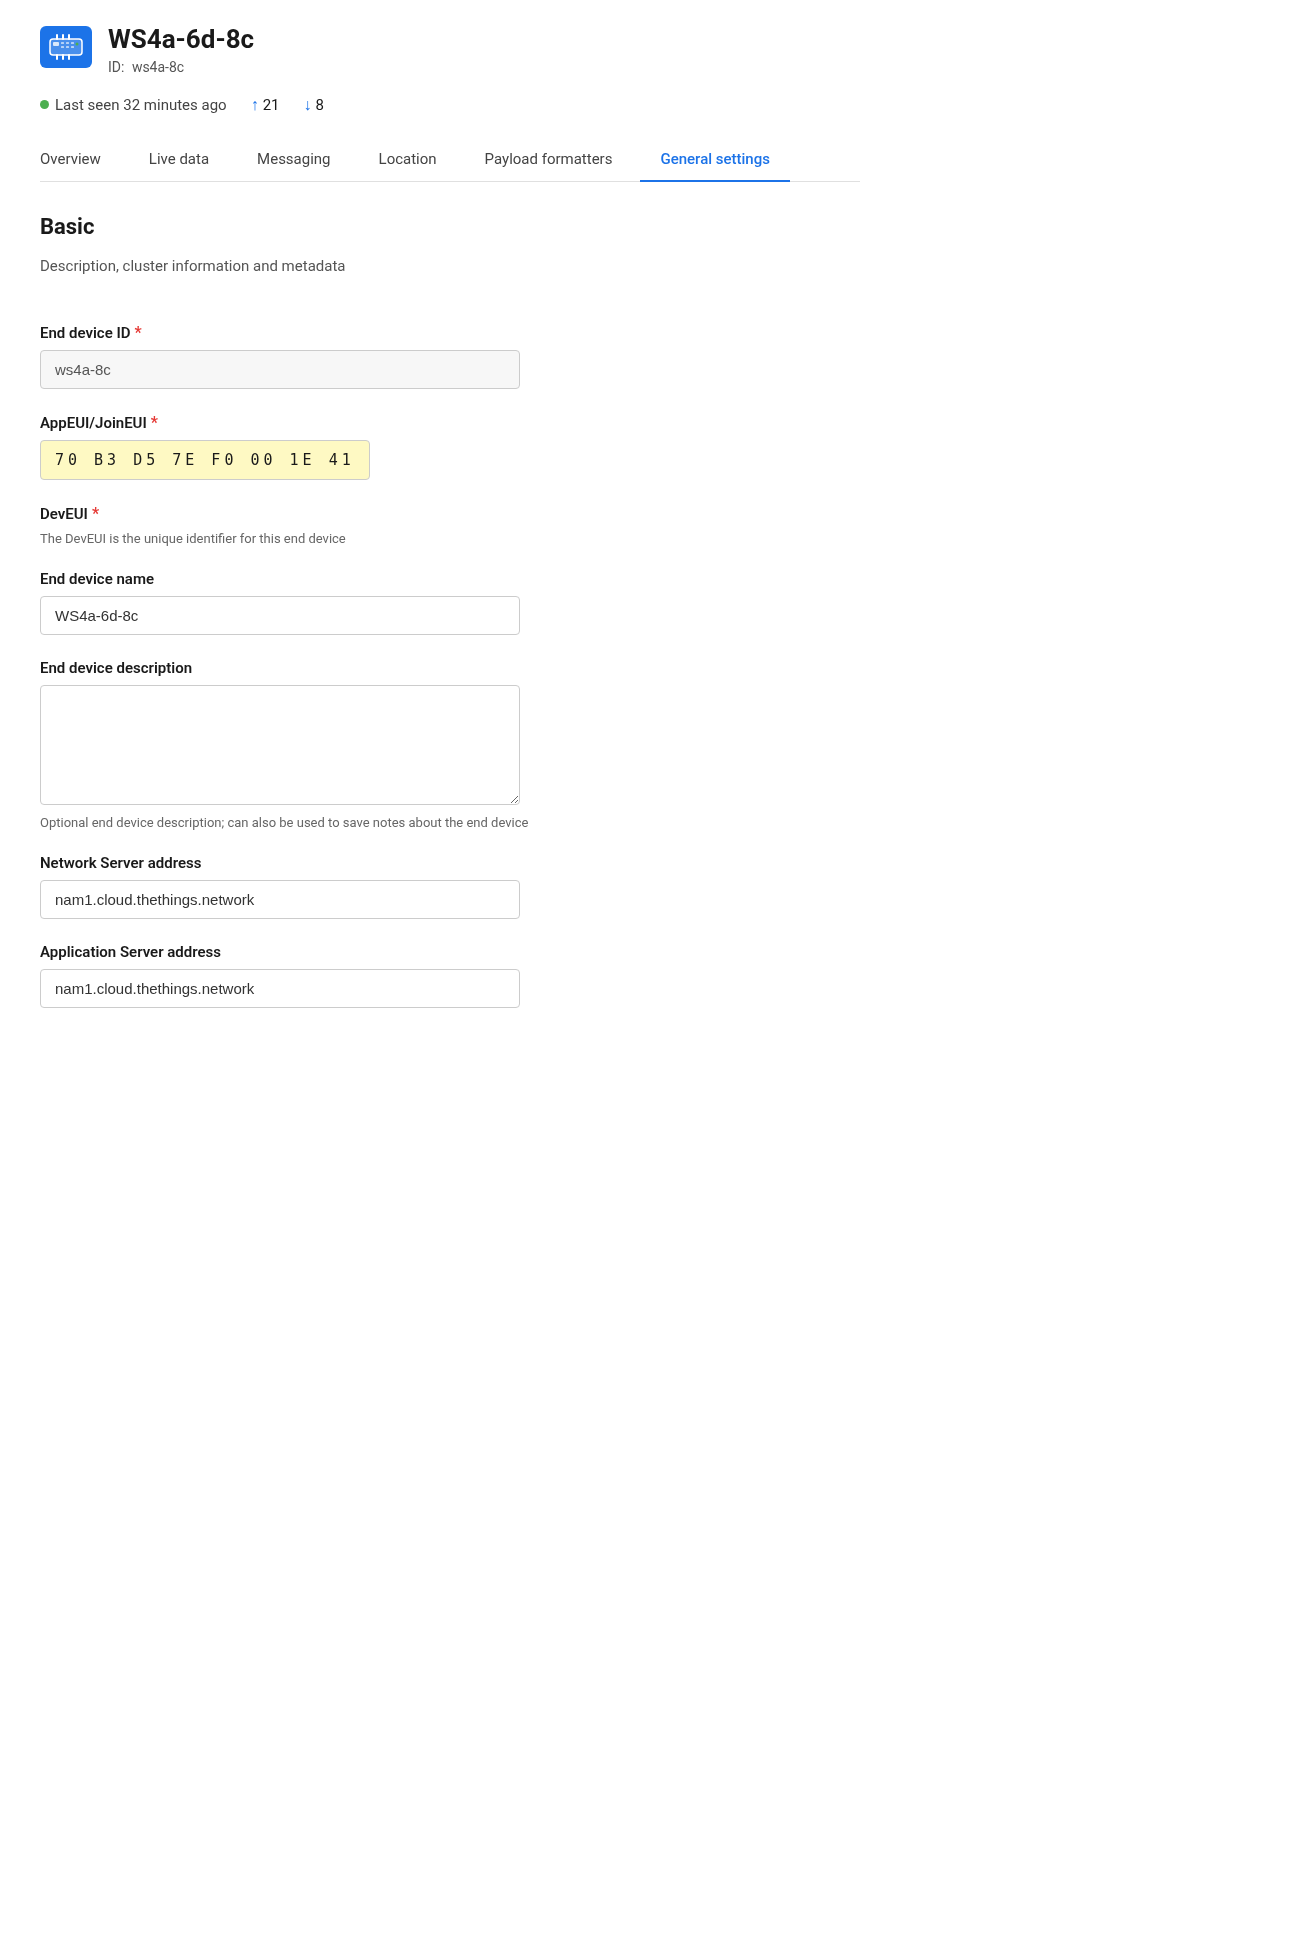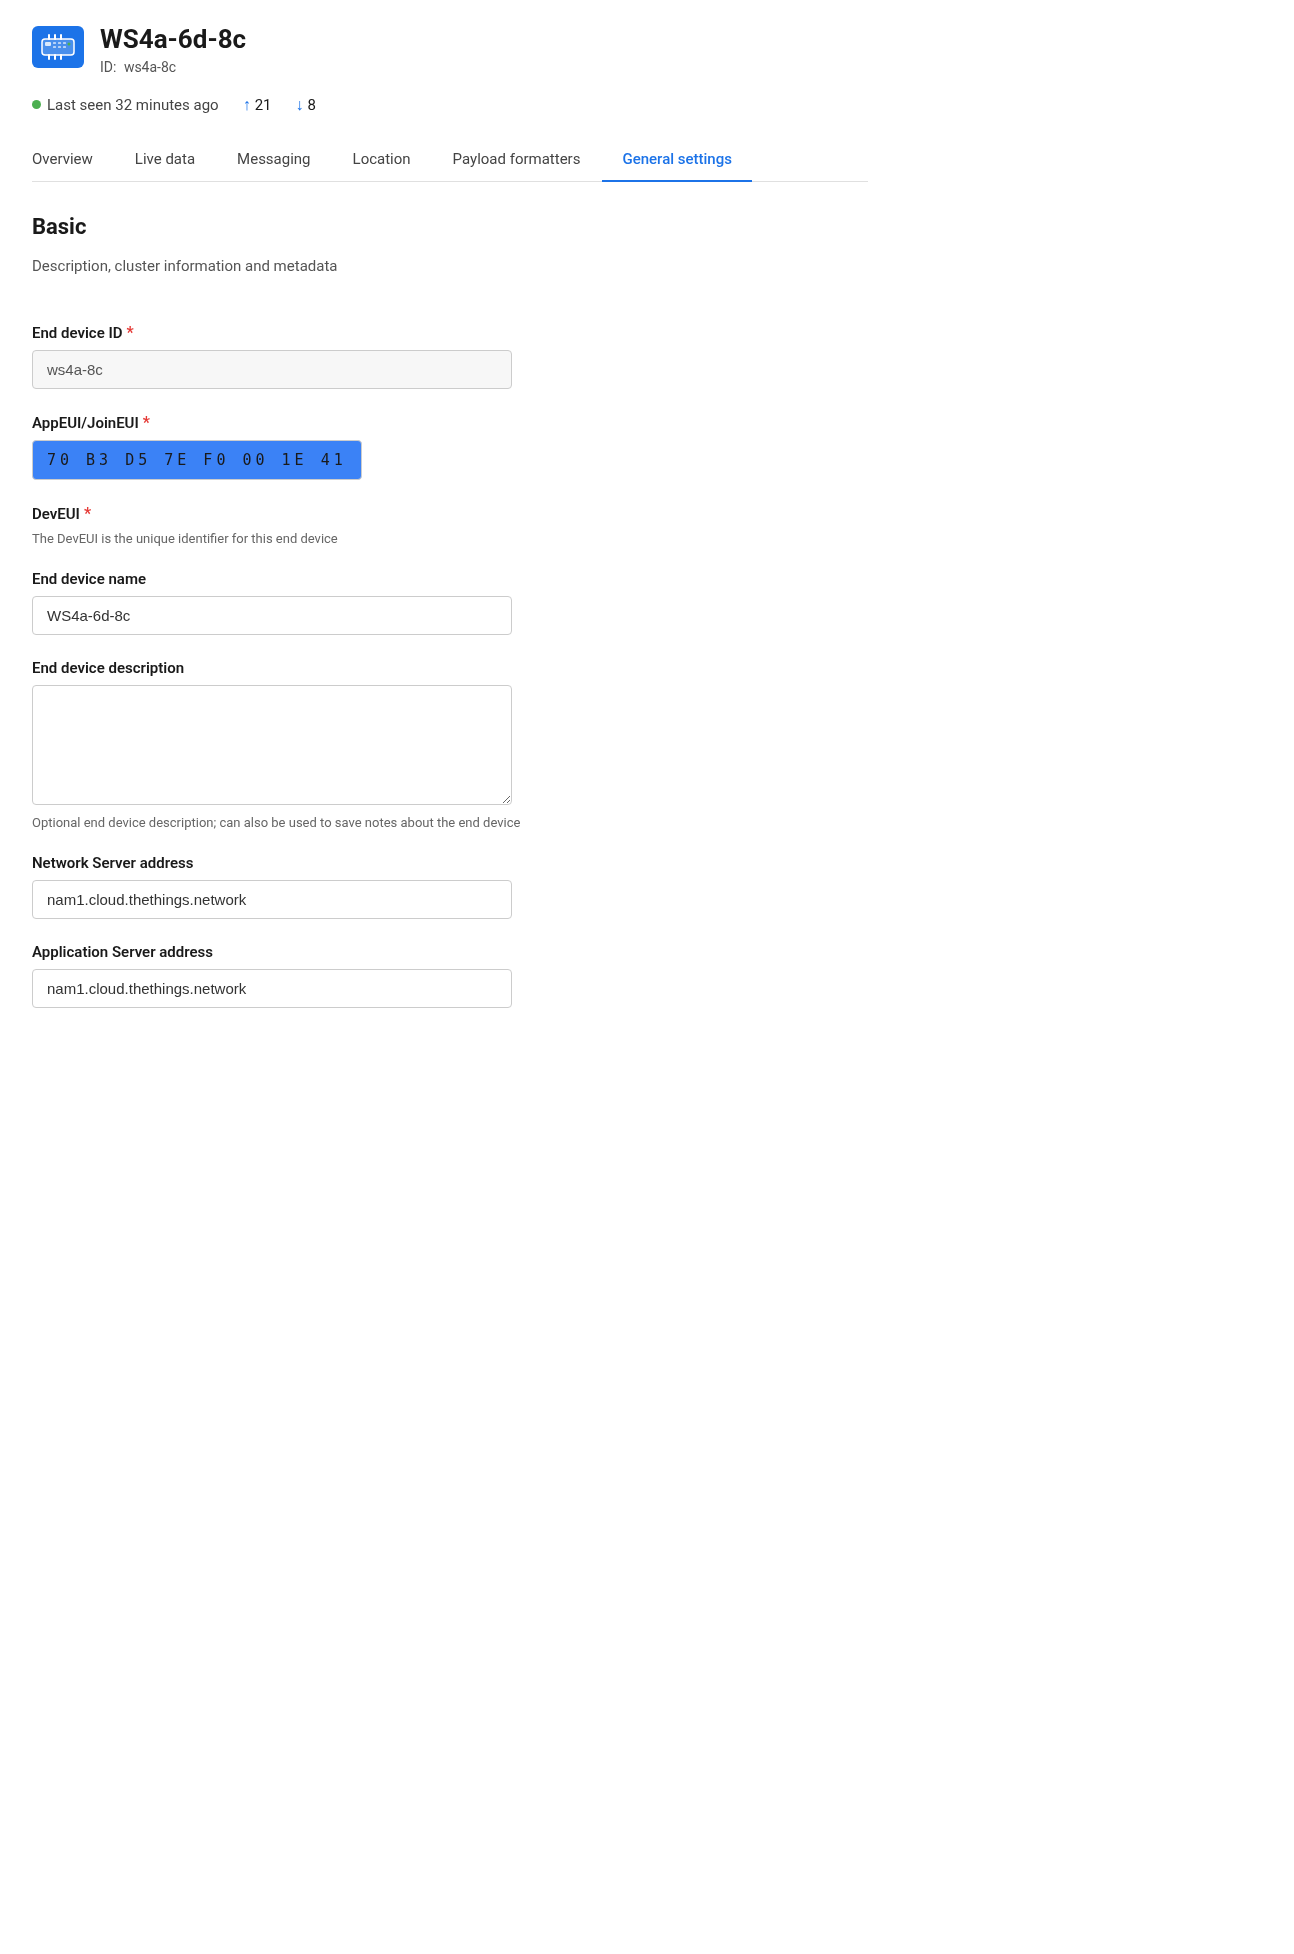--- a/index.html
+++ b/index.html
@@ -4,21 +4,21 @@
   <style>
     * { box-sizing: border-box; margin: 0; padding: 0; }
     body {
       font-family: -apple-system, BlinkMacSystemFont, 'Segoe UI', Roboto, sans-serif;
       background: #fff;
       color: #1a1a1a;
       font-size: 16px;
     }
     .page-wrapper {
       max-width: 900px;
-      padding: 24px 32px;
+      padding: 24px 40px;
     }
     .device-header {
       display: flex;
       align-items: flex-start;
       gap: 16px;
       margin-bottom: 20px;
     }
     .device-icon {
       width: 52px;
       height: 42px;
@@ -86,21 +86,21 @@
       font-size: 16px;
     }
     .arrow-down {
       color: #1C73E8;
       font-size: 16px;
     }
     .nav-tabs {
       display: flex;
       border-bottom: 1px solid #e0e0e0;
       margin-bottom: 32px;
-      gap: 2px;
+      gap: 8px;
     }
     .nav-tab {
       padding: 12px 20px;
       font-size: 15px;
       color: #444;
       cursor: pointer;
       border-bottom: 2px solid transparent;
       margin-bottom: -1px;
       white-space: nowrap;
       text-decoration: none;
@@ -149,21 +149,21 @@
       outline: none;
     }
     .field-input.readonly {
       background: #f7f7f7;
       color: #555;
     }
     .eui-input {
       font-family: monospace;
       letter-spacing: 4px;
       font-size: 15px;
-      background: #3b82f6;
+      background: #fef9c3;
       border: 1px solid #ccc;
       border-radius: 4px;
       padding: 10px 14px;
       display: inline-block;
       min-width: 280px;
     }
     .field-hint {
       font-size: 13px;
       color: #666;
       margin-top: 6px;

